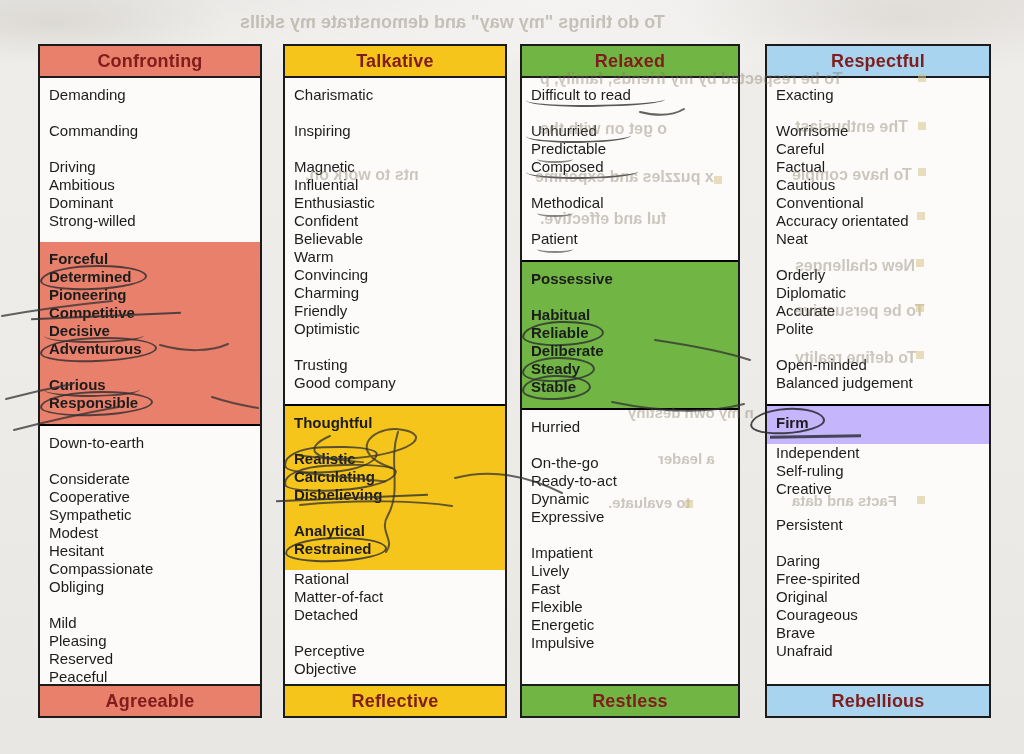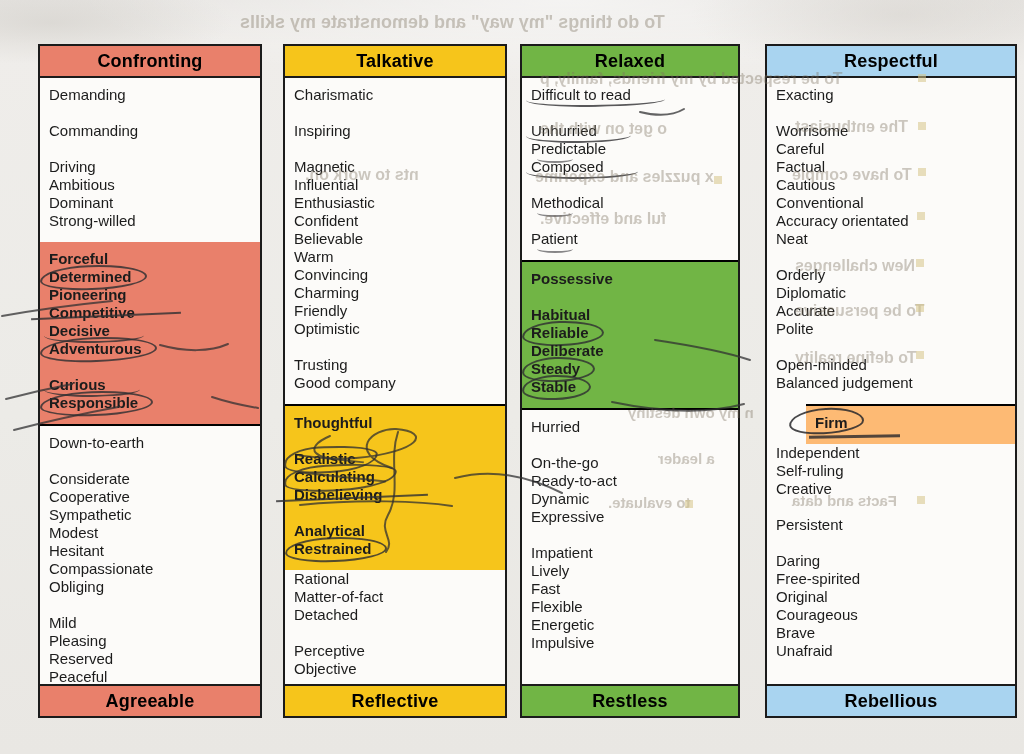--- a/index.html
+++ b/index.html
@@ -11,21 +11,21 @@
       linear-gradient(180deg,#e7e5e2 0%,#efedea 6%,#ecebe7 55%,#e9e7e3 100%);
   }
   .scan-shade{position:absolute;inset:0;pointer-events:none;z-index:1;
     background:
       radial-gradient(ellipse 300px 90px at 88% 2%, rgba(210,206,200,.5), rgba(210,206,200,0) 70%),
       radial-gradient(ellipse 260px 60px at 5% 3%, rgba(205,202,196,.5), rgba(205,202,196,0) 70%);}
   
   .column{position:absolute;top:44px;height:674px;box-sizing:border-box;
     border:2px solid #1b1b1b;background:#fcfbf9;z-index:2;}
   .col-header,.col-footer{box-sizing:border-box;height:32px;display:flex;align-items:center;justify-content:center;
-    font-weight:bold;font-size:18px;color:#000000;letter-spacing:.2px;}
+    font-weight:bold;font-size:18px;color:#7f1d1d;letter-spacing:.2px;}
   .col-header{border-bottom:2px solid #1b1b1b;}
   .col-footer{border-top:2px solid #1b1b1b;position:absolute;bottom:0;left:0;right:0;}
   .col-body{box-sizing:border-box;height:606px;padding-top:8px;overflow:visible;}
   .section{box-sizing:border-box;padding-bottom:12px;}
   .section.hl{padding-top:8px;}
   .section.div-top{border-top:2px solid #000000;padding-top:8px;}
   .group + .group{margin-top:18px;}
   .row{height:18px;line-height:18px;padding-left:9px;white-space:nowrap;}
   .word{position:relative;font-size:15px;color:#1c1c1c;display:inline-block;}
   .word.b{font-weight:bold;}
@@ -229,21 +229,21 @@
           <div class="row"><span class="word">Energetic</span></div>
           <div class="row"><span class="word">Impulsive</span></div>
         </div>
       </div>
     </div>
   <div class="col-footer" style="background: rgb(113, 181, 69);">
     <span>Restless</span>
   </div>
 </div>
 
-<div class="column" style="left:765px;width:252px;">
+<div class="column" style="left:765px;width:226px;">
   <div class="col-header" style="background: rgb(169, 212, 240);">
     <span>Respectful</span>
   </div>
   <div class="col-body">
       <div class="section">
         <div class="group">
           <div class="row"><span class="word">Exacting</span></div>
         </div>
         <div class="group">
           <div class="row"><span class="word">Worrisome</span></div>
@@ -258,21 +258,21 @@
           <div class="row"><span class="word">Orderly</span></div>
           <div class="row"><span class="word">Diplomatic</span></div>
           <div class="row"><span class="word">Accurate</span></div>
           <div class="row"><span class="word">Polite</span></div>
         </div>
         <div class="group">
           <div class="row"><span class="word">Open-minded</span></div>
           <div class="row"><span class="word">Balanced judgement</span></div>
         </div>
       </div>
-      <div class="section hl div-top" style="background: #fdba74; margin-left: 39px;">
+      <div class="section hl div-top" style="background: #c4b5fd;">
         <div class="group">
           <div class="row"><span class="word b m-circle-u">Firm</span></div>
         </div>
       </div>
       <div class="section">
         <div class="group">
           <div class="row"><span class="word">Independent</span></div>
           <div class="row"><span class="word">Self-ruling</span></div>
           <div class="row"><span class="word">Creative</span></div>
         </div>

